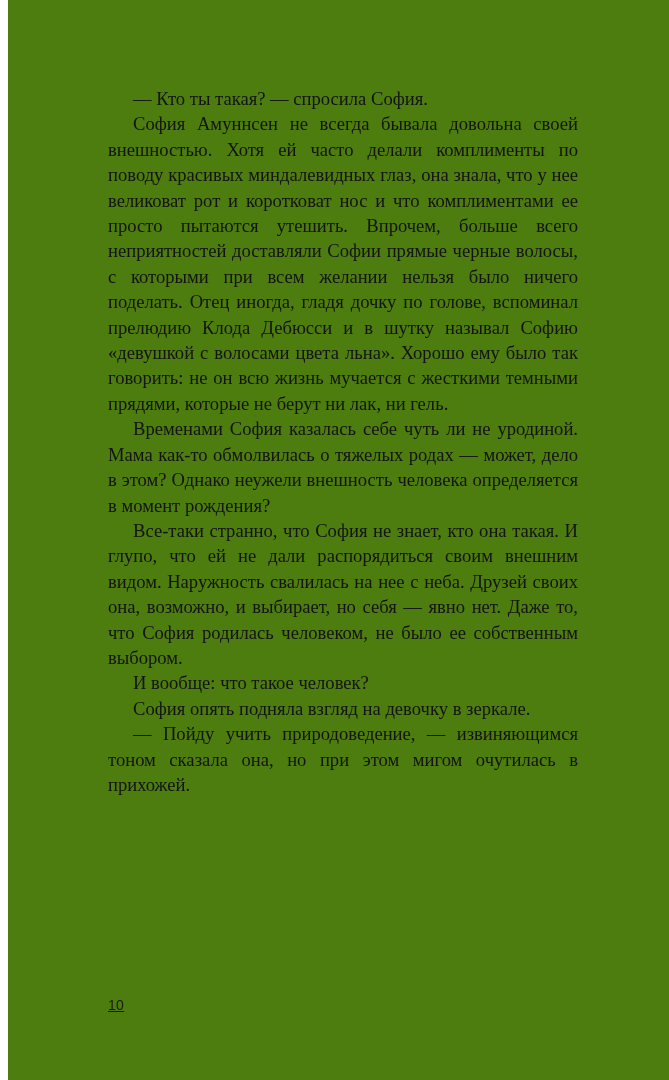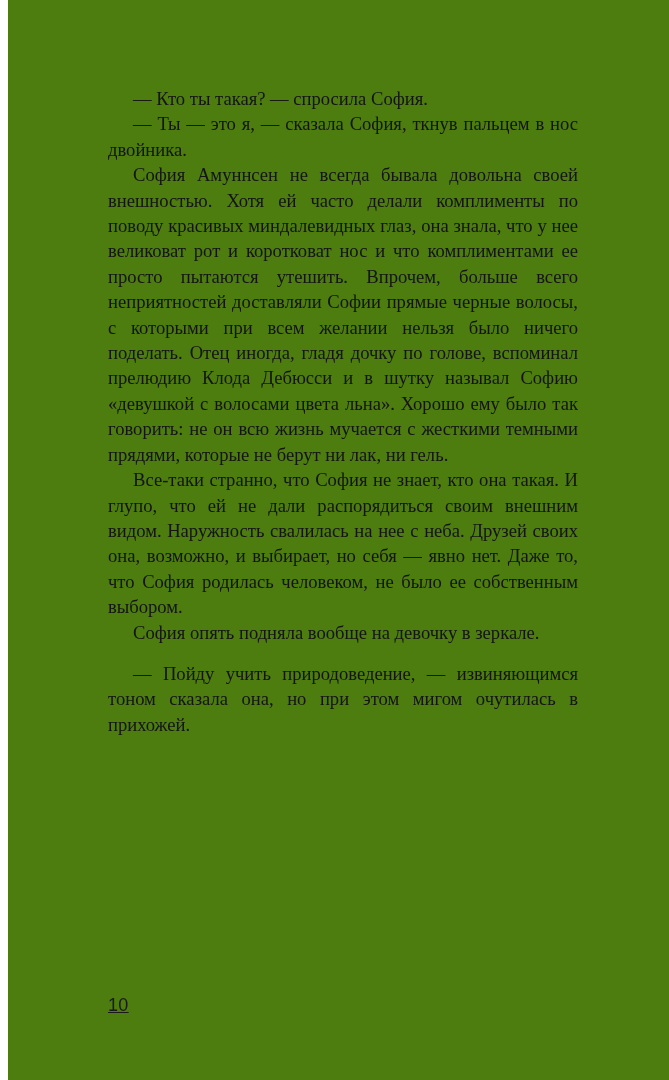--- a/index.html
+++ b/index.html
@@ -42,44 +42,44 @@
     font-size: 18.6px;
     line-height: 25.4px;
     color: #141414;
     -webkit-font-smoothing: antialiased;
     hyphens: none;
   }
 
   
   p.para:last-child {
     margin-bottom: 0;
-    margin-top: 16px;
   }
 
   .folio {
     position: absolute;
     left: 100px;
     top: 994px;
     font-family: "Liberation Sans", "DejaVu Sans", sans-serif;
-    font-size: 18px;
+    font-size: 14px;
     line-height: 22px;
     color: #1a1a1a;
     letter-spacing: 0.3px;
     text-decoration: underline;
   }
 </style>
 </head>
 <body>
 
 <div class="page">
 
   <div class="text-block">
     <p class="para">— Кто ты такая? — спросила София.</p>
-    <p class="para">— Ты — это я, — сказала София, ткнув пальцем в нос двойника.</p>
     <p class="para">София Амуннсен не всегда бывала довольна своей внешностью. Хотя ей часто делали комплименты по поводу красивых миндалевидных глаз, она знала, что у нее великоват рот и коротковат нос и что комплиментами ее просто пытаются утешить. Впрочем, больше всего неприятностей доставляли Софии прямые черные волосы, с которыми при всем желании нельзя было ничего поделать. Отец иногда, гладя дочку по голове, вспоминал прелюдию Клода Дебюсси и в шутку называл Софию «девушкой с волосами цвета льна». Хорошо ему было так говорить: не он всю жизнь мучается с жесткими темными прядями, которые не берут ни лак, ни гель.</p>
+    <p class="para">Временами София казалась себе чуть ли не уродиной. Мама как-то обмолвилась о тяжелых родах — может, дело в этом? Однако неужели внешность человека определяется в момент рождения?</p>
     <p class="para">Все-таки странно, что София не знает, кто она такая. И глупо, что ей не дали распорядиться своим внешним видом. Наружность свалилась на нее с неба. Друзей своих она, возможно, и выбирает, но себя — явно нет. Даже то, что София родилась человеком, не было ее собственным выбором.</p>
-    <p class="para">София опять подняла вообще на девочку в зеркале.</p>
+    <p class="para">И вообще: что такое человек?</p>
+    <p class="para">София опять подняла взгляд на девочку в зеркале.</p>
     <p class="para">— Пойду учить природоведение, — извиняющимся тоном сказала она, но при этом мигом очутилась в прихожей.</p>
   </div>
 
   <div class="folio">10</div>
 
 </div>
 
 </body></html>

